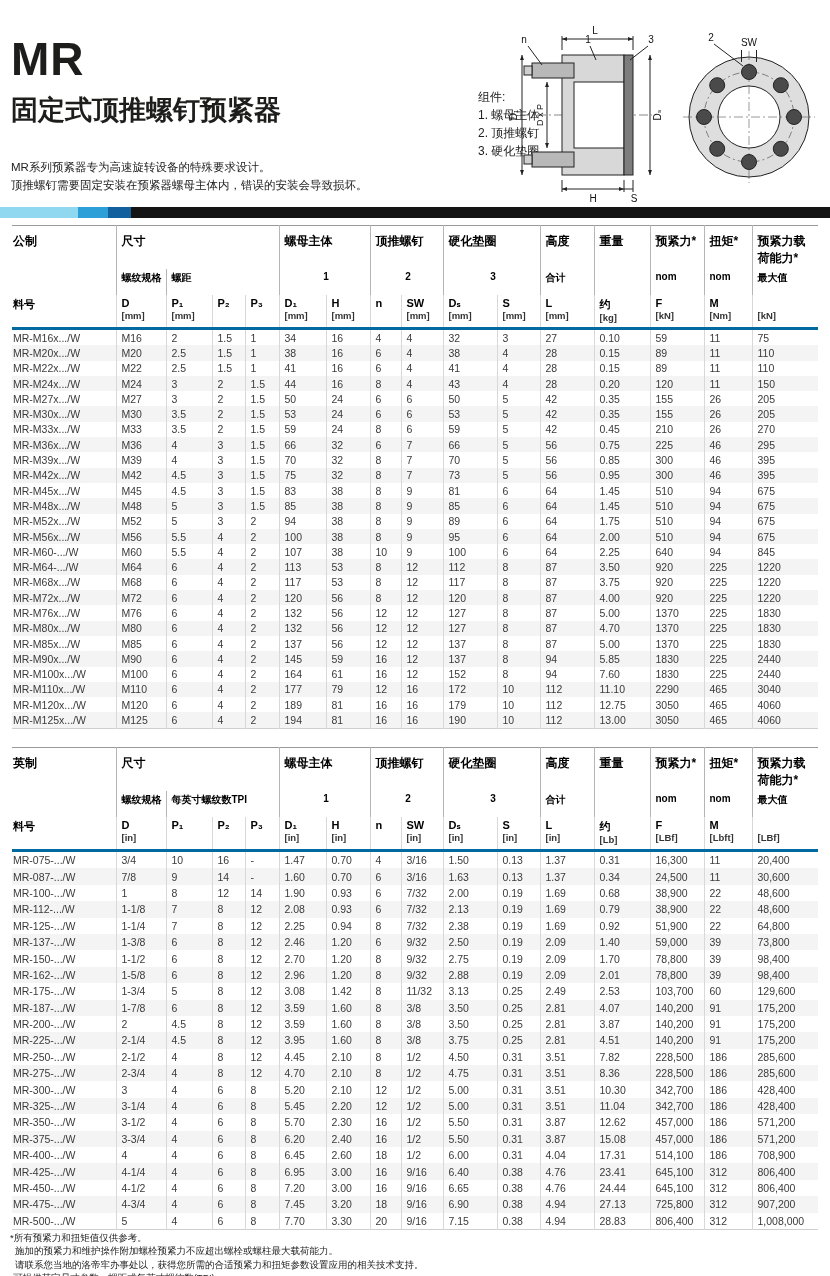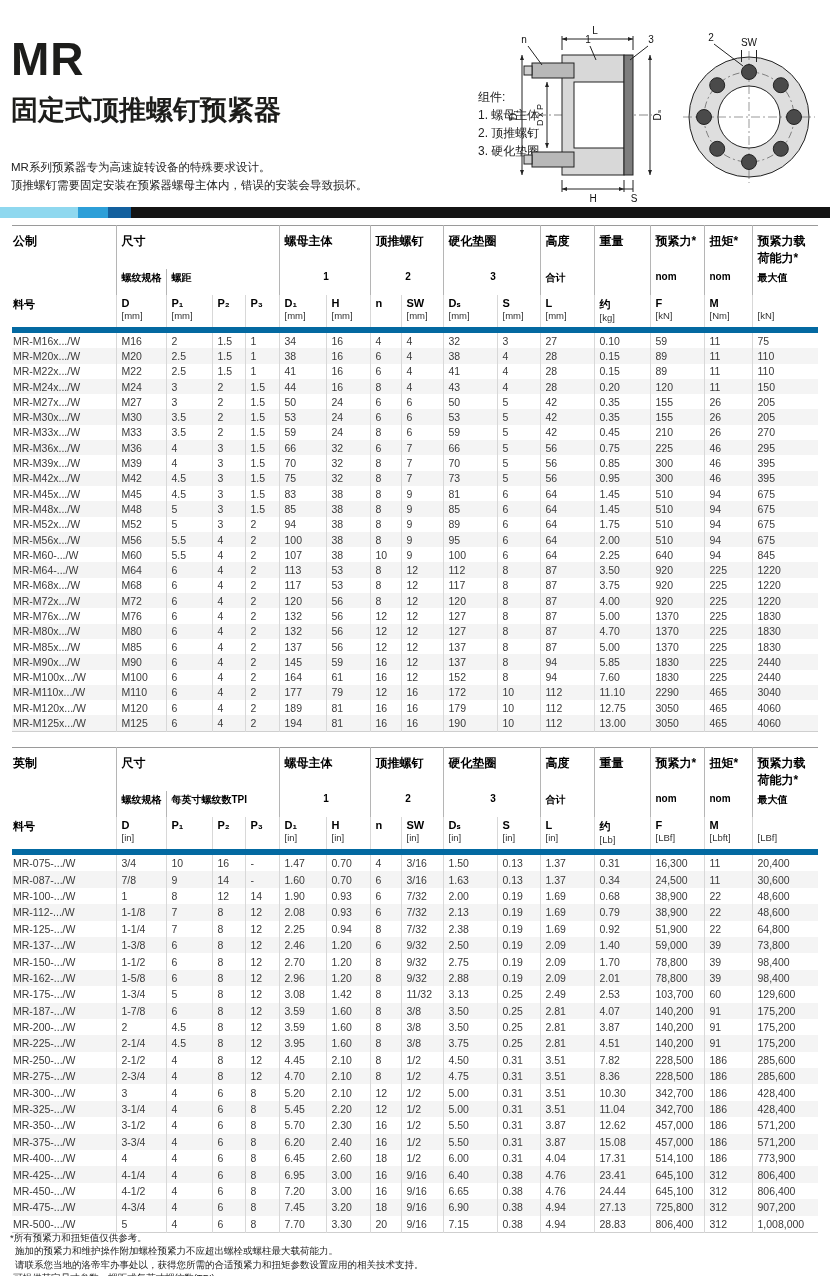--- a/index.html
+++ b/index.html
@@ -28,23 +28,23 @@
   .spec col:nth-child(7){width:44px}.spec col:nth-child(8){width:31px}
   .spec col:nth-child(9){width:42px}.spec col:nth-child(10){width:54px}
   .spec col:nth-child(11){width:43px}.spec col:nth-child(12){width:54px}
   .spec col:nth-child(13){width:56px}.spec col:nth-child(14){width:54px}
   .spec col:nth-child(15){width:48px}
   .spec th{text-align:left;vertical-align:top;font-weight:bold;padding:2px 2px 2px 5px;color:#000}
   .spec th:first-child,.spec td:first-child{padding-left:1px}
   .spec .ga{font-size:12px;padding-top:7px;height:25px}
   .spec .gs{font-size:10px;height:22px}
   .spec .ctr{text-align:center}
-  .spec .ch{padding-bottom:4px;border-bottom:6px solid #0369a1}
+  .spec .ch{padding-bottom:4px;border-bottom:3px solid #0369a1}
   .spec .cl{font-size:11px;min-height:13px}
-  .spec .cu{font-size:9.5px;font-weight:normal;color:#333;min-height:11px}
+  .spec .cu{font-size:9.5px;font-weight:bold;color:#333;min-height:11px}
   .spec td{font-size:10.5px;color:#3a3a3a;padding:1px 2px 1px 5px;height:13px;white-space:nowrap}
   #metric td{height:13.3px}
   #imperial td{height:14.4px}
   .spec tbody tr:nth-child(even) td{background:#f4f4f4}
   .cb{border-left:1px solid #d8d8d8}
   .gb{border-left:1px solid #b5b5b5}
 
   .footnotes{left:10px;top:1231px;font-size:9.5px;line-height:1.42;color:#222}
   .footnotes .ind{padding-left:5px}
 
@@ -1180,21 +1180,21 @@
         <td class="cb">6.45</td>
         <td class="cb">2.60</td>
         <td class="cb">18</td>
         <td class="cb">1/2</td>
         <td class="cb">6.00</td>
         <td class="cb">0.31</td>
         <td class="cb">4.04</td>
         <td class="cb">17.31</td>
         <td class="cb">514,100</td>
         <td class="cb">186</td>
-        <td class="cb">773,900</td>
+        <td class="cb">708,900</td>
       </tr>
       <tr>
         <td>MR-425-.../W</td>
         <td class="cb">4-1/4</td>
         <td class="cb">4</td>
         <td class="cb">6</td>
         <td class="cb">8</td>
         <td class="cb">6.95</td>
         <td class="cb">3.00</td>
         <td class="cb">16</td>

